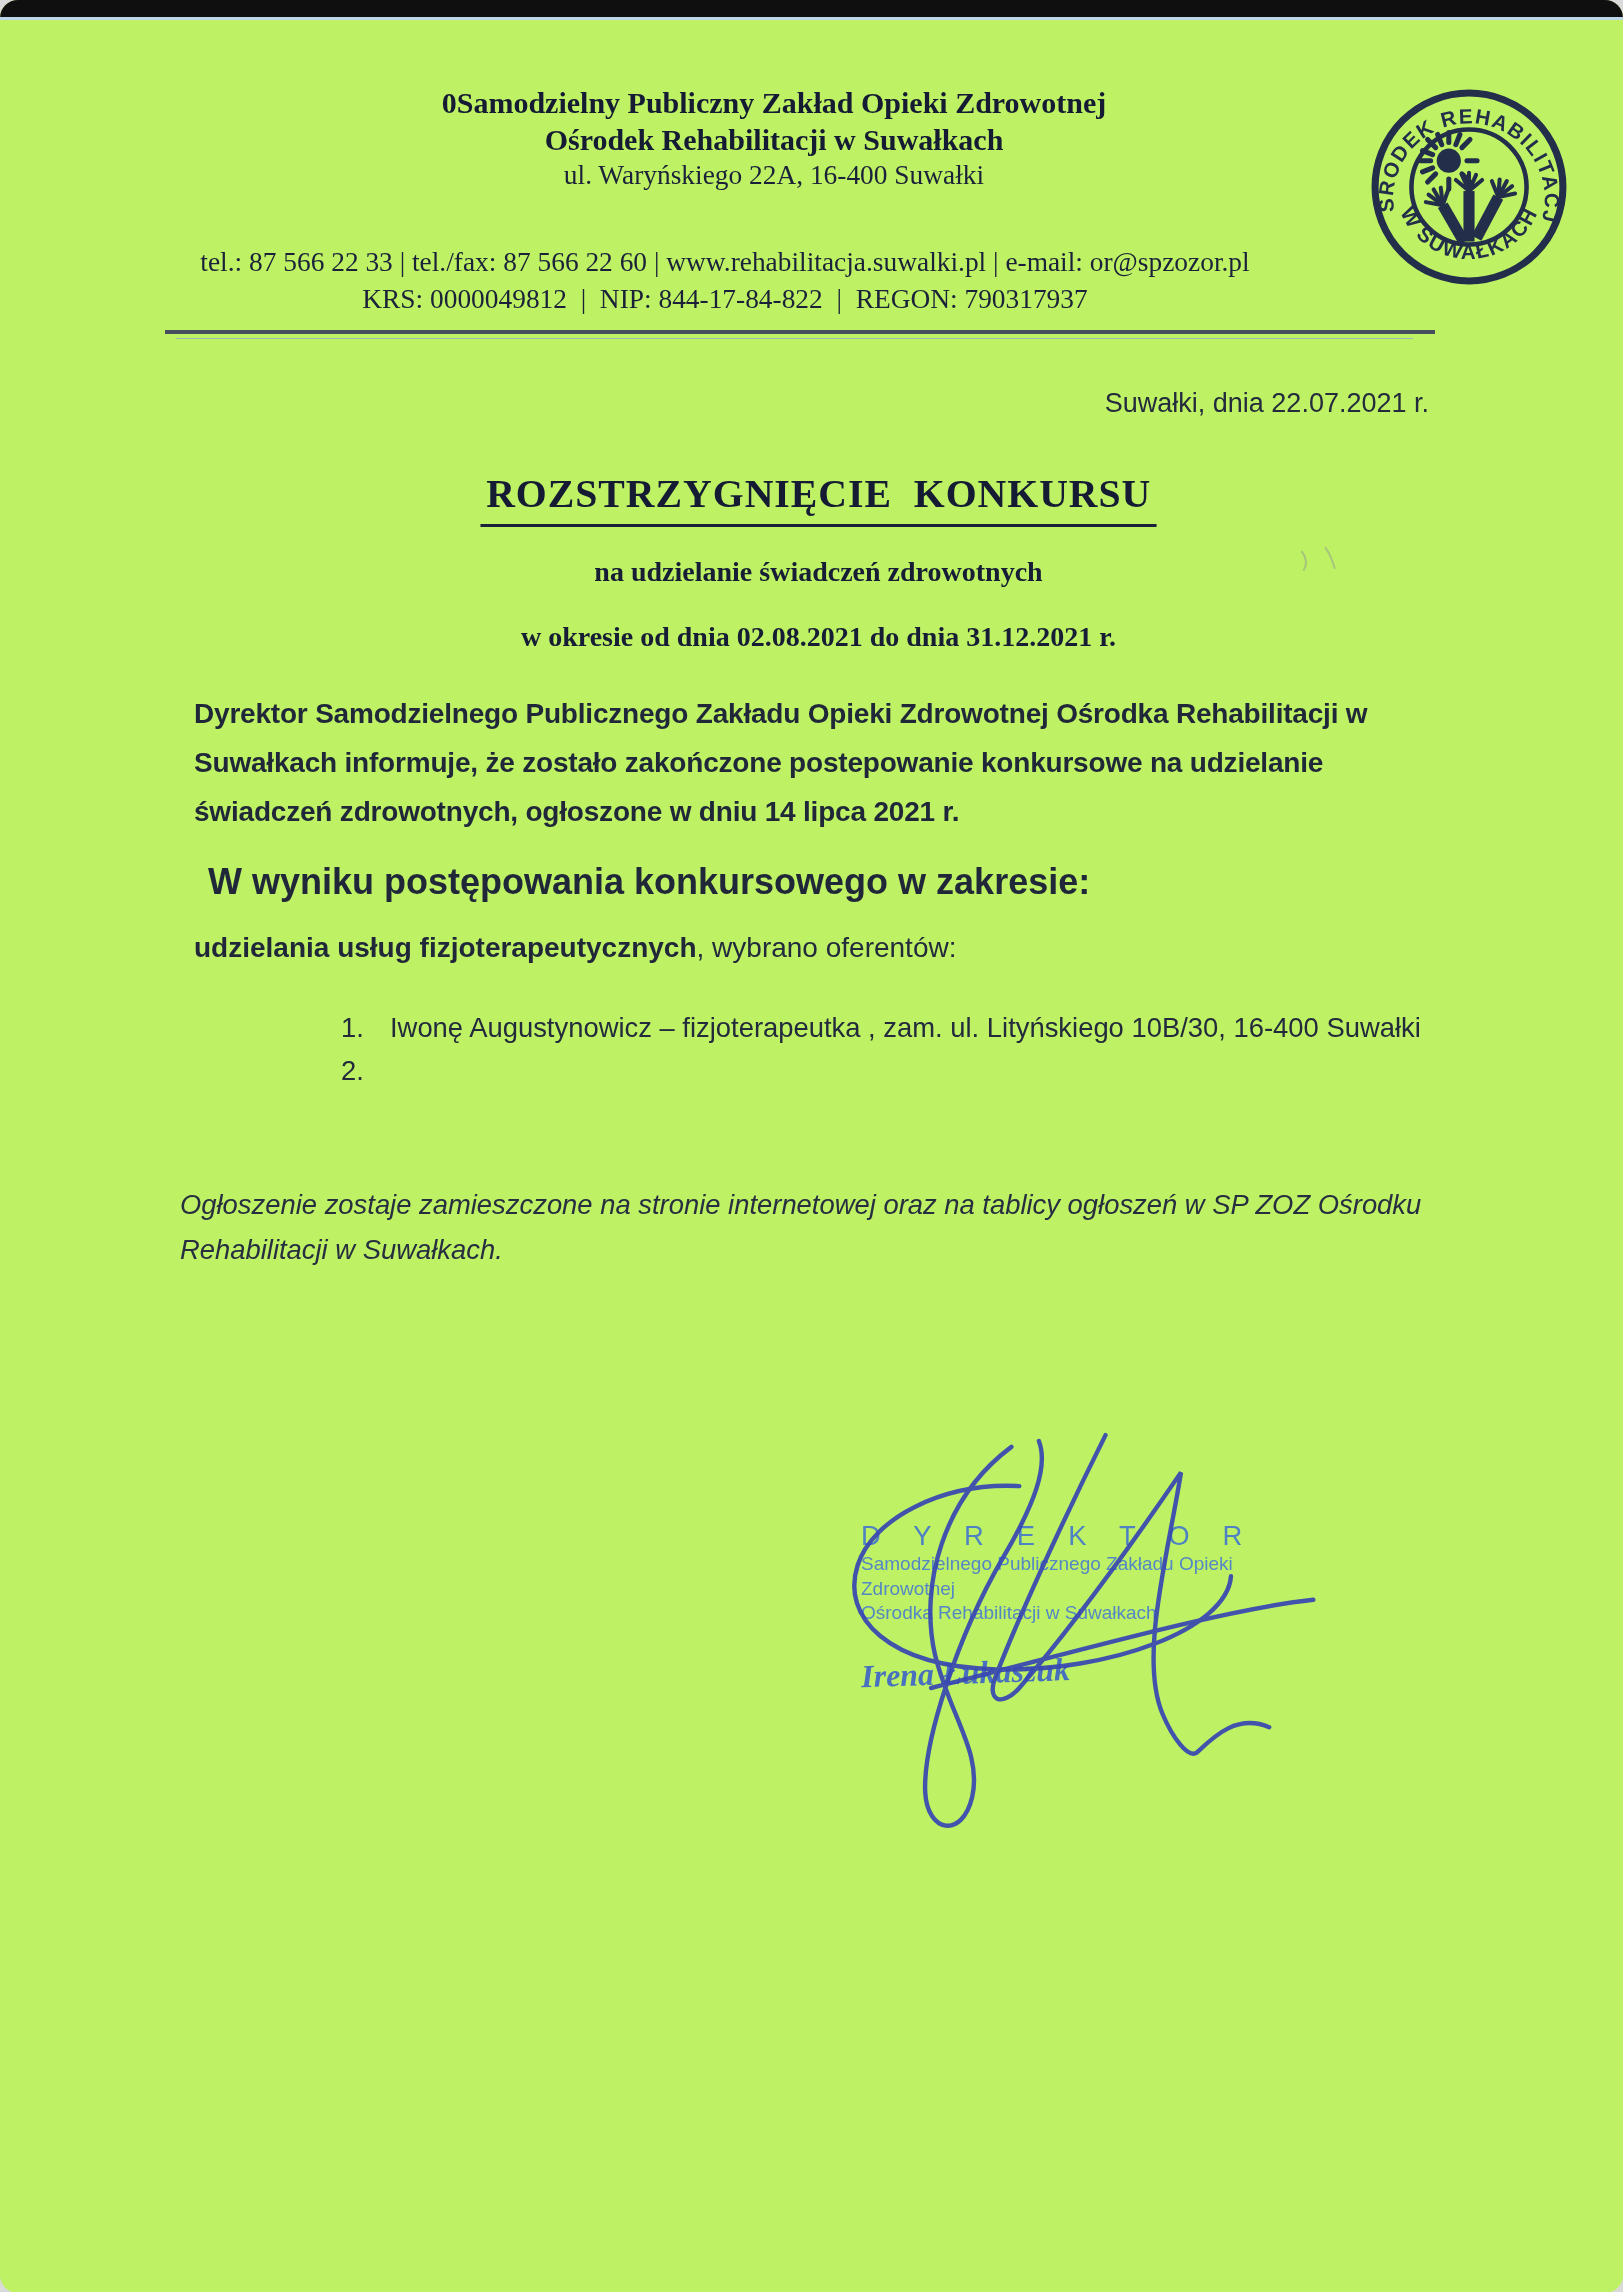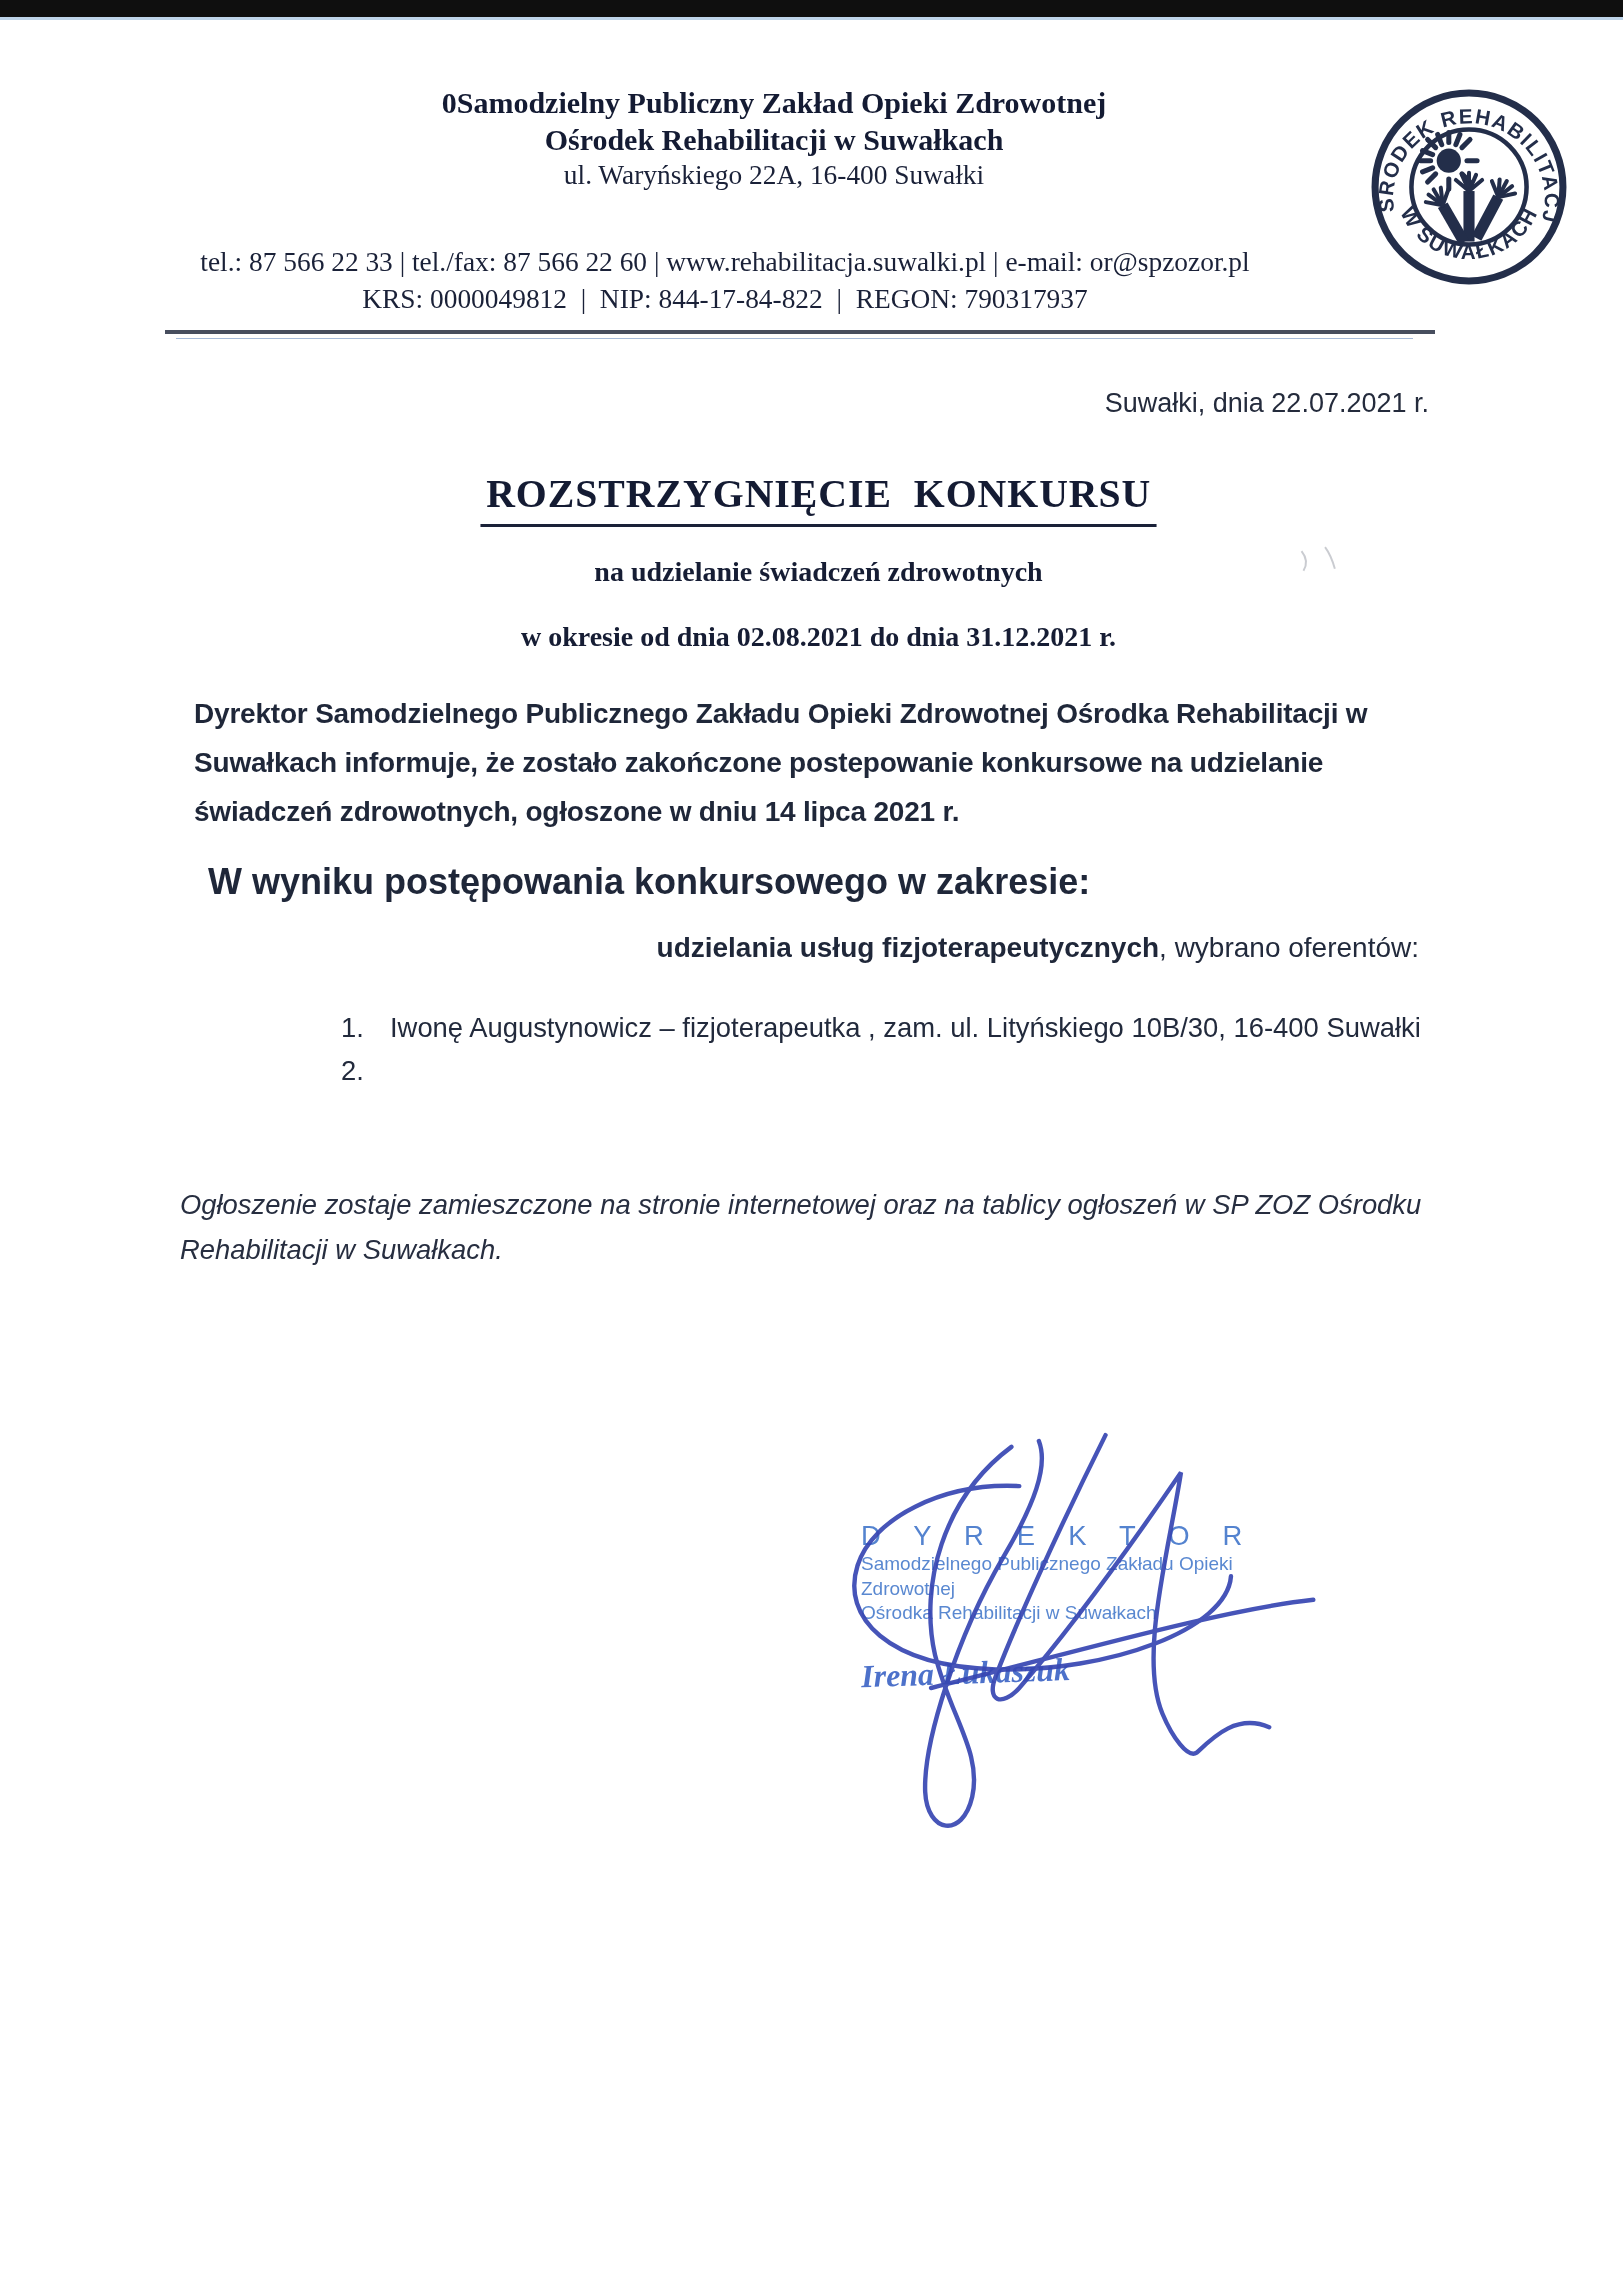--- a/index.html
+++ b/index.html
@@ -1,23 +1,24 @@
 <!DOCTYPE html>
 <html lang="pl"><head>
 <meta charset="utf-8">
 <style>
   html,body{margin:0;padding:0;background:#d9d9d9;}
   .page{
     position:relative;
     width:1623px;height:2293px;
     margin:0 auto;
-    background:#ffffff;
+    background:#bef264;
     overflow:hidden;
     font-family:"Liberation Sans",sans-serif;
     color:#1f2637;
+    border-radius:18px;
   }
   
   .scan-bar{position:absolute;left:0;top:0;width:1623px;height:16.7px;background:#0f0f0f;}
   .scan-bar-edge{position:absolute;left:0;top:16.7px;width:1623px;height:2.9px;background:#bdd3e8;}
 
   
   .org-block{position:absolute;left:225px;top:84px;width:1098px;text-align:center;color:#141b33;}
   .org-line1,.org-line2{font-family:"Liberation Serif","DejaVu Serif",serif;font-weight:bold;font-size:30px;line-height:37px;}
   .org-address{font-family:"Liberation Serif","DejaVu Serif",serif;font-size:27.4px;line-height:35px;color:#1a2138;}
   .contact-line{position:absolute;left:78px;top:247px;width:1294px;text-align:center;
@@ -39,21 +40,21 @@
   .subtitle{position:absolute;left:0;width:1637px;text-align:center;
     font-family:"Liberation Serif","DejaVu Serif",serif;font-weight:bold;font-size:28px;color:#161d34;}
   .subtitle-1{top:556px;}
   .subtitle-2{top:621px;}
 
   .para-1{position:absolute;left:194px;top:689px;width:1225px;margin:0;
     font-weight:bold;font-size:28px;line-height:49px;color:#1f2739;letter-spacing:-0.2px;}
   .para-2{position:absolute;left:208px;top:861px;width:1225px;margin:0;
     font-weight:bold;font-size:36px;color:#1f2739;}
   .scope-line{position:absolute;left:194px;top:932px;width:1225px;margin:0;
-    font-size:28px;color:#222a3c;text-align:right;}
+    font-size:28px;color:#222a3c;}
   .scope-line b{font-weight:bold;color:#1f2739;}
 
   .offer-list{position:absolute;left:341px;top:1006px;width:1137px;}
   .offer-row{display:flex;font-size:27.4px;line-height:43px;color:#222a3c;}
   .offer-num{width:49px;flex:0 0 49px;}
 
   .notice{position:absolute;left:180px;top:1182px;width:1264px;margin:0;
     font-style:italic;font-size:27.4px;line-height:45px;color:#272e40;}
 
   

